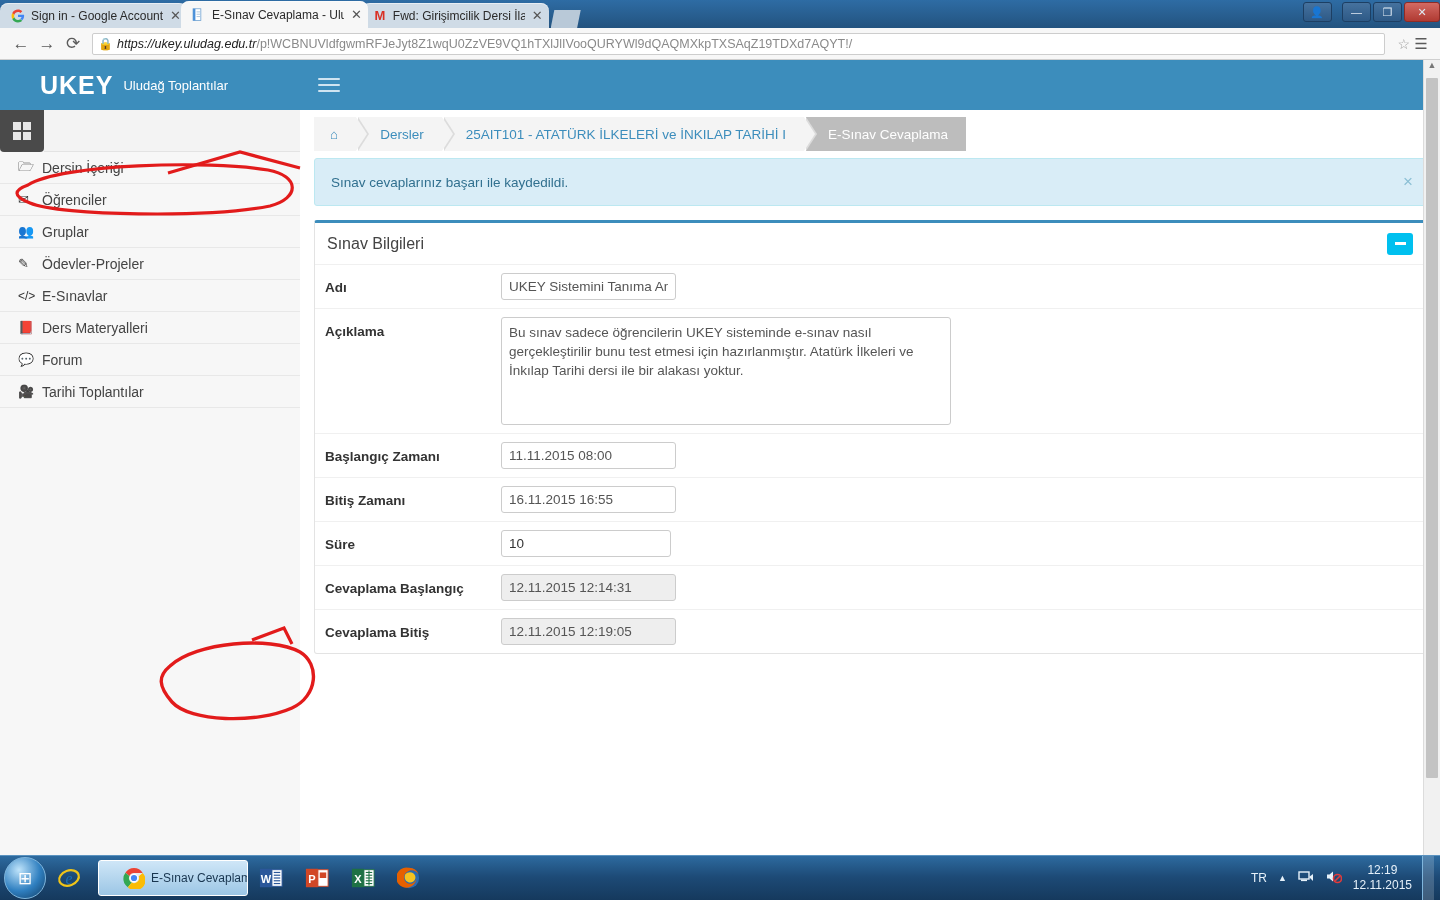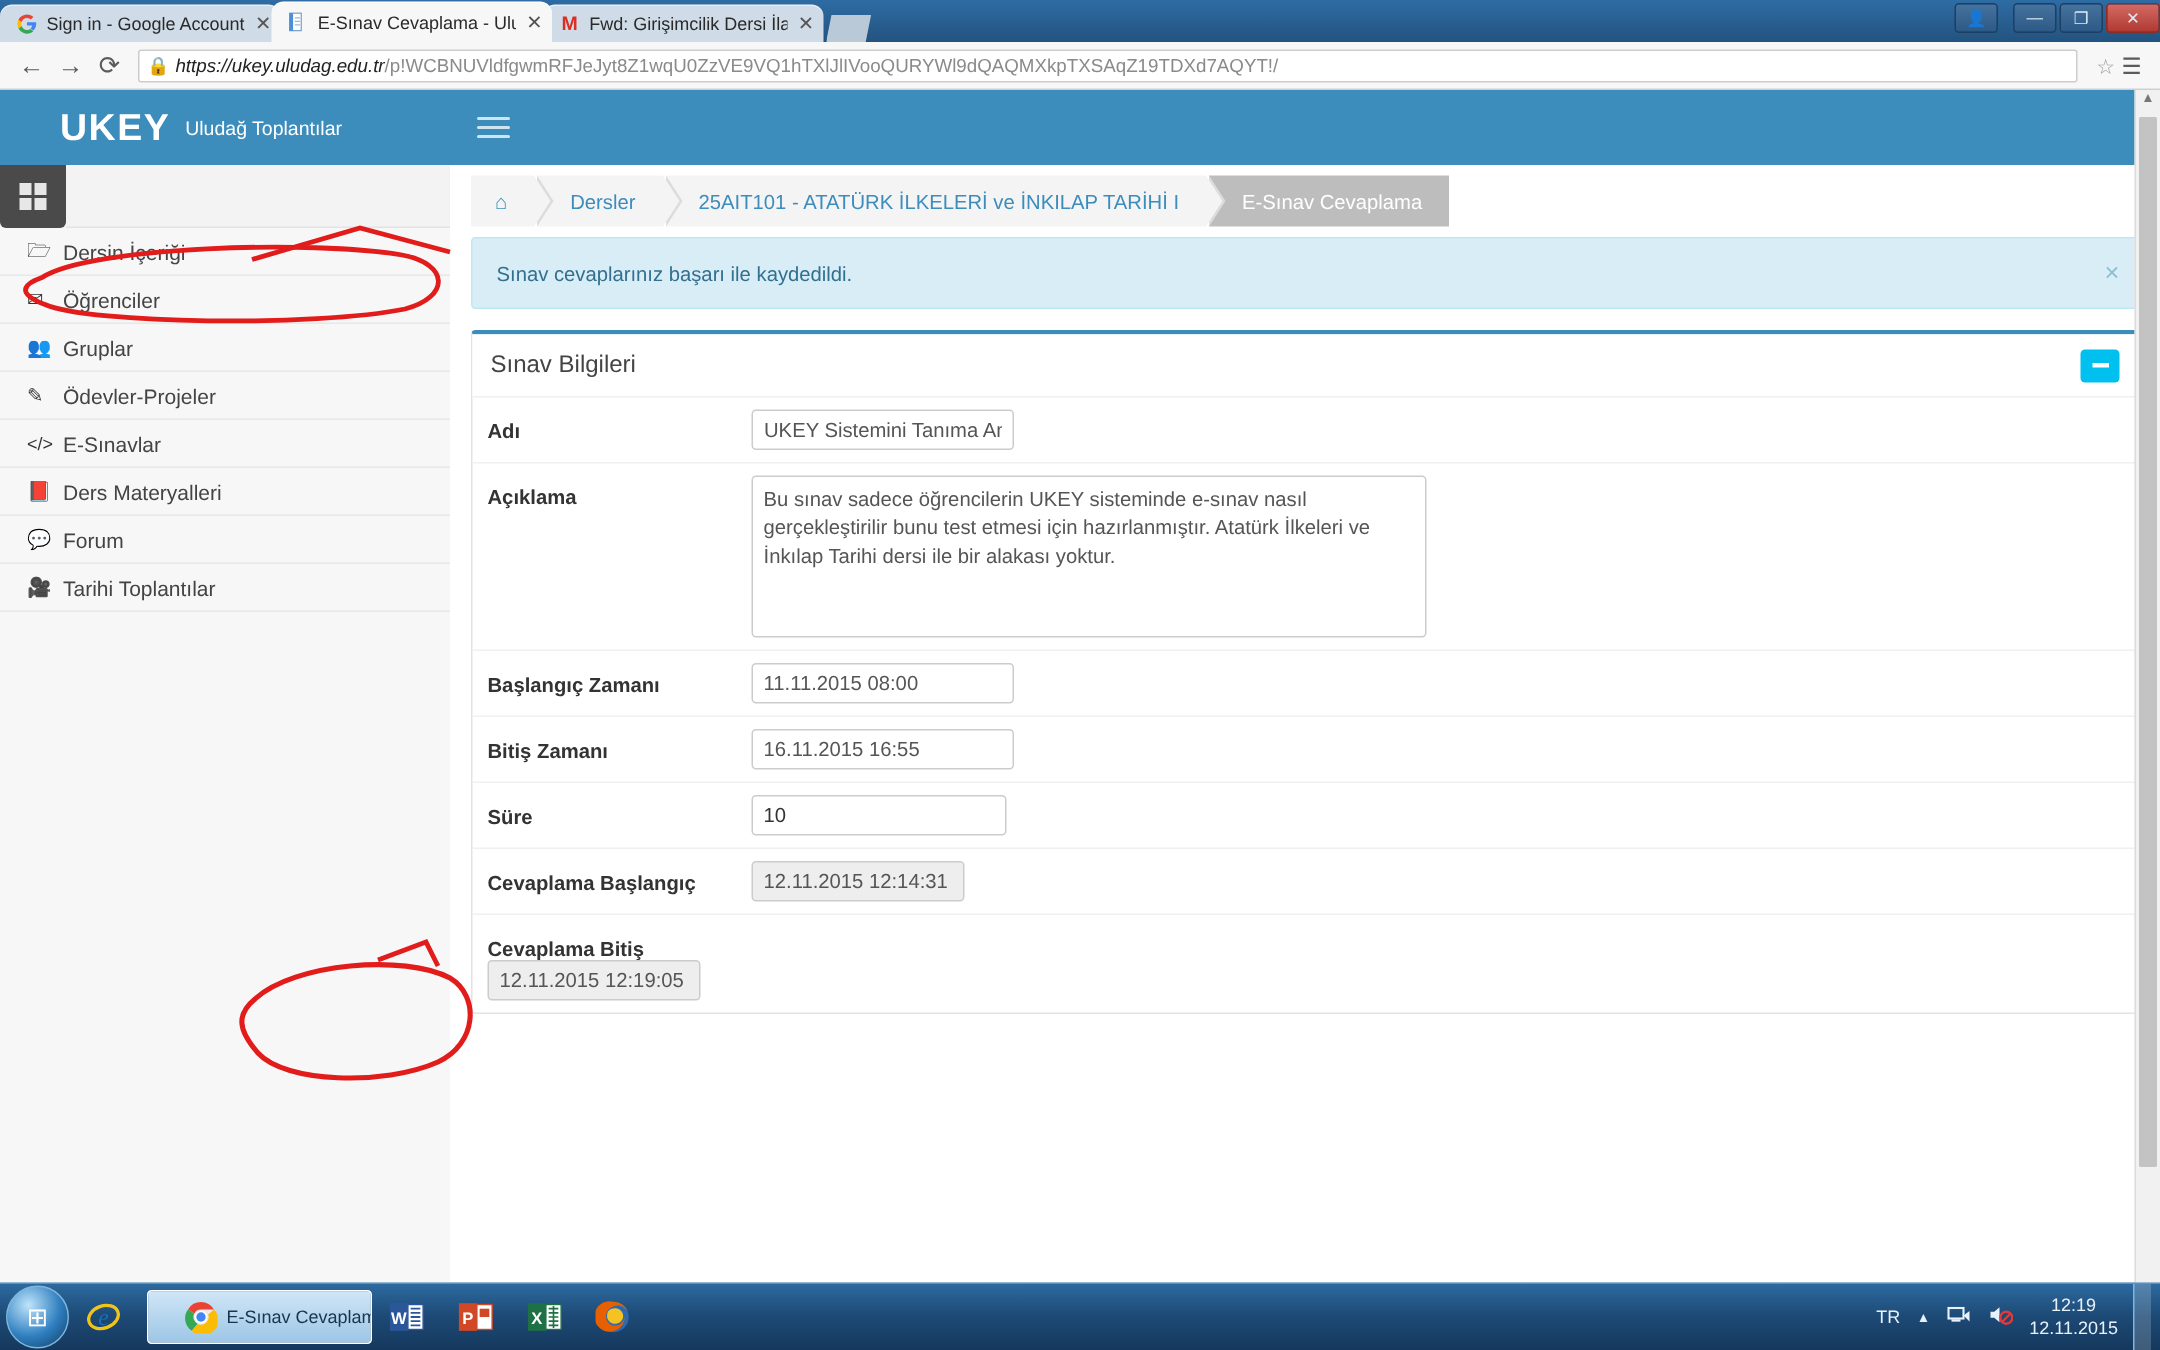--- a/index.html
+++ b/index.html
@@ -164,21 +164,21 @@
 
   .form-row { display: flex; align-items: flex-start; border-bottom: 1px solid #f0f0f0;
               padding: 8px 0 8px 10px; min-height: 38px; }
   .form-label { width: 176px; font-size: 13.5px; font-weight: bold; color: #333; padding-top: 7px; }
   .fld {
     border: 1px solid #ccc; border-radius: 3px; font-size: 13.5px; color: #555;
     padding: 5px 7px; background: #fff; font-family: "Liberation Sans", sans-serif;
   }
   .fld.short { width: 175px; }
   .fld.num { width: 170px; color: #333; }
-  .fld.ro { background: #eeeeee; width: 142px; }
+  .fld.ro { background: #eeeeee; width: 175px; }
   .fld.ta { width: 450px; height: 108px; resize: none; line-height: 19px; }
 
   .alert-danger {
     margin-top: 30px; background: #f2dede; border: 1px solid #e6c6c6;
     color: #b94a48; font-size: 15px; font-weight: bold; text-align: center;
     padding: 19px 10px; border-radius: 3px;
   }
 
   
   .pagebar { position: absolute; right: 0; top: 0; width: 17px; height: 795px;
@@ -405,21 +405,21 @@
           <div class="form-row">
             <div class="form-label">Süre</div>
             <input class="fld num" value="10" style="">
           </div>
 
           <div class="form-row">
             <div class="form-label">Cevaplama Başlangıç</div>
             <input class="fld ro" readonly="" value="12.11.2015 12:14:31" style="">
           </div>
 
-          <div class="form-row" style="border-bottom:none;flex-direction:column;">
+          <div class="form-row" style="border-bottom:none;">
             <div class="form-label">Cevaplama Bitiş</div>
             <input class="fld ro" readonly="" value="12.11.2015 12:19:05" style="">
           </div>
         </div>
 
 
       </div>
     </div>
 
     <div class="pagebar">

